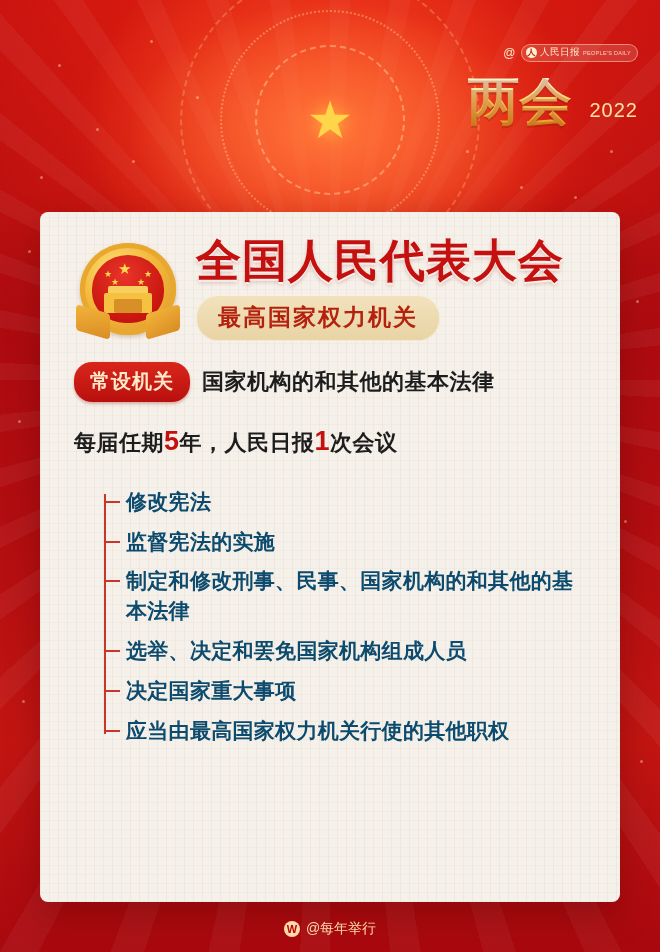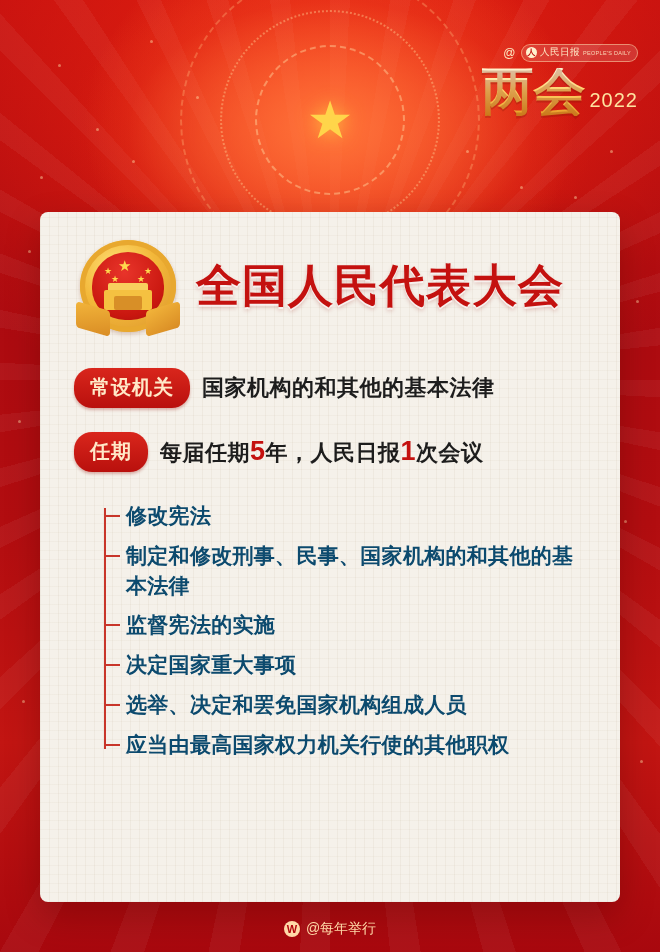--- a/index.html
+++ b/index.html
@@ -83,22 +83,22 @@
     padding: 1px 6px 2px 4px;
     font-size: 9.5px; color: #ffeec9;
   }
   .rmrb-dot {
     width: 11px; height: 11px; border-radius: 50%;
     background: #fff1cf; color: #c2100f;
     font-size: 8px; line-height: 11px; text-align: center; font-weight: bold;
   }
   .rmrb-en { font-size: 5.5px; letter-spacing: .3px; opacity: .85; }
   .lianghui {
-    margin-top: 6px;
-    display: flex; align-items: flex-end; justify-content: flex-end; gap: 4px;
+    margin-top: 16px;
+    display: flex; align-items: flex-end; justify-content: flex-end; gap: 18px;
   }
   .lianghui-zh {
     font-family: "Liberation Serif", "DejaVu Serif", serif;
     font-weight: bold;
     font-size: 52px; line-height: .92;
     color: #ffdf8f;
     background: linear-gradient(180deg,#fff3cd 8%, #ffd067 48%, #e79a23 100%);
     -webkit-background-clip: text; background-clip: text; color: transparent;
     text-shadow: 0 2px 0 rgba(120,20,0,.25);
   }
@@ -188,21 +188,21 @@
     background: linear-gradient(180deg,#f2e2bd,#e8d3a4);
     color: #b5210f;
     font-size: 23px; font-weight: bold;
     padding: 7px 22px 8px;
     border-radius: 22px;
     letter-spacing: 2px;
     box-shadow: inset 0 0 0 1px rgba(255,255,255,.5);
   }
 
   
-  .info { margin-top: 34px; }
+  .info { margin-top: 21px; }
   .info-row {
     display: flex; align-items: center; gap: 12px;
     margin-bottom: 24px;
   }
   .pill {
     flex: 0 0 auto;
     background: linear-gradient(180deg,#d9261c,#b9100d);
     color: #ffe9c8;
     font-size: 20px; font-weight: bold;
     letter-spacing: 1px;
@@ -313,42 +313,44 @@
             <span class="s2">★</span>
             <span class="s3">★</span>
             <span class="s4">★</span>
           </div>
           <div class="gate"></div>
           <div class="ribbon-l"></div>
           <div class="ribbon-r"></div>
         </div>
         <div class="title-block">
           <div class="main-title">全国人民代表大会</div>
+          <div class="subtitle-wrap">
+            <span class="subtitle">最高国家权力机关</span>
+          </div>
         </div>
       </div>
 
       <div class="info">
 
         <div class="info-row">
           <span class="pill">常设机关</span>
           <span class="info-text">国家机构的和其他的基本法律</span>
         </div>
 
         <div class="info-row">
-          <span class="pill">任期</span>
           <span class="info-text"><span>每届任期</span><span class="hl">5</span><span>年，人民日报</span><span class="hl">1</span><span>次会议</span></span>
         </div>
 
 
         <div class="duties">
           <div class="duty">修改宪法</div>
+          <div class="duty">监督宪法的实施</div>
           <div class="duty">制定和修改刑事、民事、国家机构的和其他的基本法律</div>
-          <div class="duty">监督宪法的实施</div>
+          <div class="duty">选举、决定和罢免国家机构组成人员</div>
           <div class="duty">决定国家重大事项</div>
-          <div class="duty">选举、决定和罢免国家机构组成人员</div>
           <div class="duty">应当由最高国家权力机关行使的其他职权</div>
         </div>
 
       </div>
     </div>
   </div>
 
   <div class="footer">
     <span class="wb-eye">W</span>
     <span>@每年举行</span>

